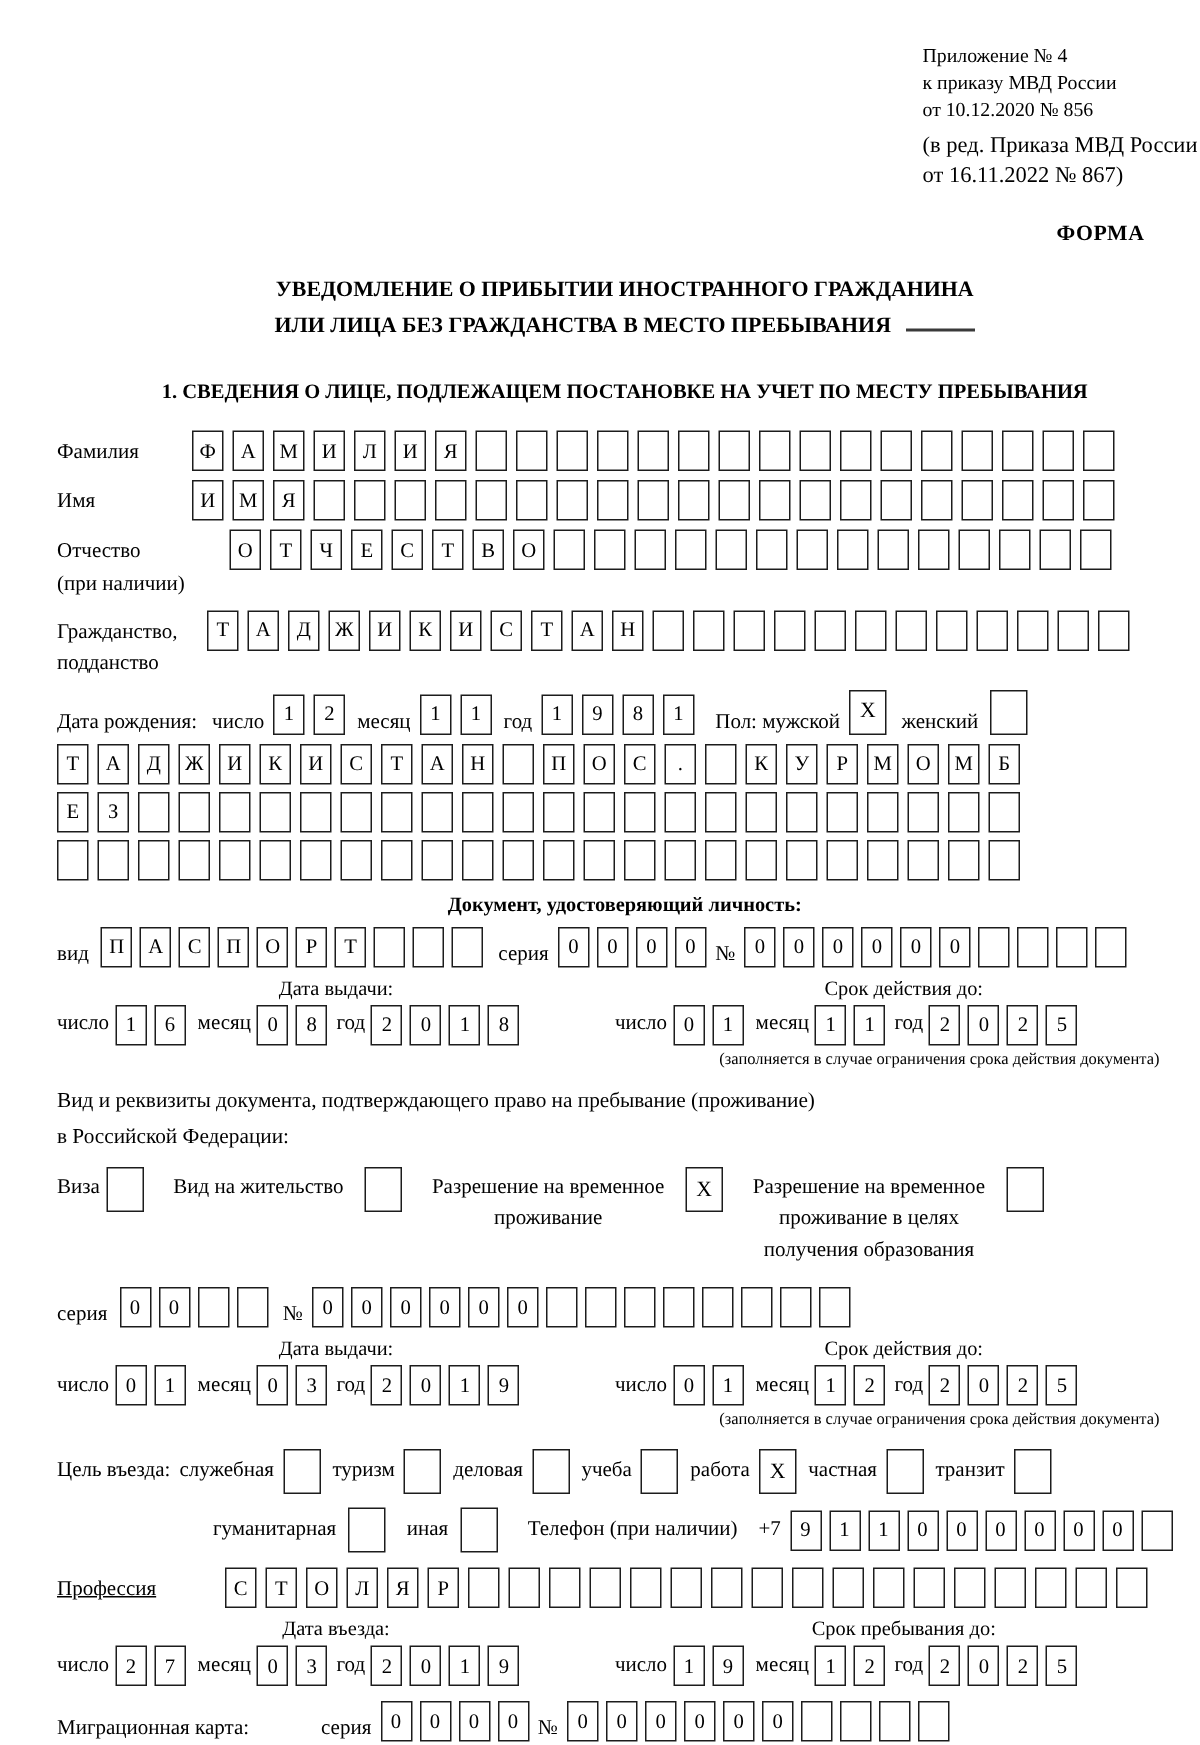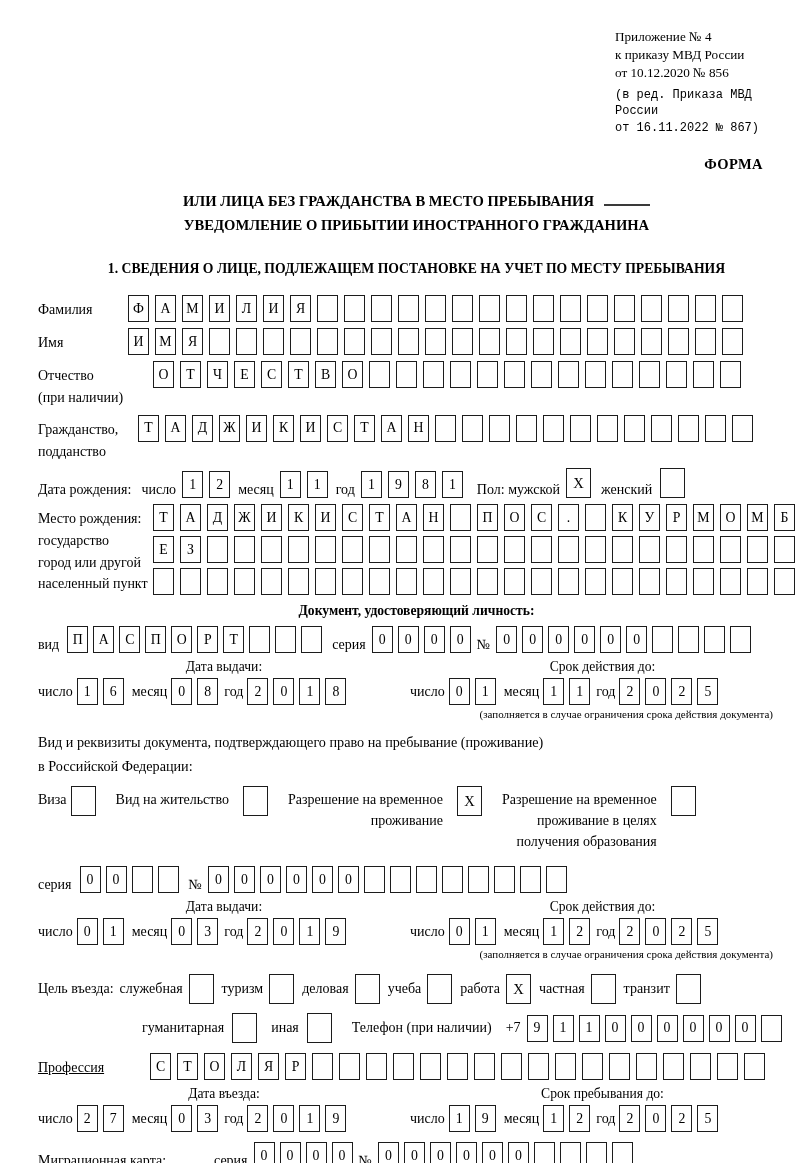--- a/index.html
+++ b/index.html
@@ -7,21 +7,21 @@
   body {
     width: 800px; height: 1163px; overflow: hidden;
     background: #ffffff; color: #000;
     font-family: "Liberation Serif", "DejaVu Serif", serif;
     font-size: 14px;
   }
   .page { padding: 28px 5px 6px 38px; }
 
   
   .appendix { margin-left: 577px; width: 185px; font-size: 13.2px; line-height: 1.38; }
-  .appendix .rev { font-size: 12px; font-family: Liberation Mono, monospace; }
+  .appendix .rev { font-size: 15px; }
   .appendix .rev-first { margin-top: 4px; }
   .forma { text-align: right; padding-right: 32px; font-weight: bold; font-size: 14.5px; margin-top: 20px; letter-spacing: .4px; }
 
   .title { text-align: center; font-weight: bold; font-size: 14.6px; line-height: 1.65; margin-top: 16px; }
   .blank-line { display: inline-block; width: 46px; border-bottom: 2.2px solid #3a3a3a; margin-left: 10px; vertical-align: baseline; }
 
   .sec-heading { text-align: center; font-weight: bold; font-size: 13.7px; margin-top: 24px; margin-bottom: 18px; }
 
   .row { display: flex; align-items: flex-start; margin-bottom: 6px; }
   .lbl { white-space: pre-line; line-height: 1.55; flex: 0 0 auto; padding-top: 4px; }
@@ -53,45 +53,45 @@
   .dh-left { width: 372px; text-align: center; }
   .dh-right { flex: 1; text-align: center; }
   .drow { display: flex; margin-top: 3px; }
   .dgroup { display: flex; align-items: center; }
   .dgroup.wleft { width: 372px; }
   .note-right { text-align: right; padding-right: 22px; font-size: 11px; margin-top: 3px; }
 
   .intro { font-size: 14.2px; margin-top: 10px; line-height: 1.7; }
 
   .visa-row { display: flex; align-items: flex-start; margin-top: 8px; }
-  .vlbl { white-space: pre-line; text-align: right; line-height: 1.5; padding-top: 3px; }
+  .vlbl { white-space: pre-line; text-align: center; line-height: 1.5; padding-top: 3px; }
 
   .purpose-row { display: flex; align-items: center; margin-top: 14px; }
   .purpose-row2 { display: flex; align-items: center; margin-top: 9px; }
 </style>
 </head>
 <body>
 
 <div class="page">
 
   <div class="appendix">
     <div>Приложение № 4</div>
     <div>к приказу МВД России</div>
     <div>от 10.12.2020 № 856</div>
     <div class="rev rev-first">(в ред. Приказа МВД России</div>
     <div class="rev">от 16.11.2022 № 867)</div>
   </div>
 
   <div class="forma">ФОРМА</div>
 
   <div class="title">
+    <div>УВЕДОМЛЕНИЕ О ПРИБЫТИИ ИНОСТРАННОГО ГРАЖДАНИНА</div>
     <div>
       <span>ИЛИ ЛИЦА БЕЗ ГРАЖДАНСТВА В МЕСТО ПРЕБЫВАНИЯ</span><span class="blank-line"></span>
     </div>
-    <div>УВЕДОМЛЕНИЕ О ПРИБЫТИИ ИНОСТРАННОГО ГРАЖДАНИНА</div>
   </div>
 
   <div class="sec-heading">1. СВЕДЕНИЯ О ЛИЦЕ, ПОДЛЕЖАЩЕМ ПОСТАНОВКЕ НА УЧЕТ ПО МЕСТУ ПРЕБЫВАНИЯ</div>
 
   <div class="row">
     <div class="lbl w90">Фамилия</div>
     <div class="cellrow">
         <span class="cell">Ф</span>
         <span class="cell">А</span>
         <span class="cell">М</span>
@@ -235,24 +235,20 @@
     <span>Пол: мужской</span>
       <span class="sp6"></span>
     <span class="cbox">X</span>
       <span class="sp10"></span>
     <span>женский</span>
       <span class="sp8"></span>
     <span class="cbox"></span>
   </div>
 
   <div class="row" style="margin-top:4px;">
-    <div class="lbl w115">Место рождения:
-государство
-город или другой
-населенный пункт</div>
     <div class="cellcol">
       <div class="cellrow">
           <span class="cell">Т</span>
           <span class="cell">А</span>
           <span class="cell">Д</span>
           <span class="cell">Ж</span>
           <span class="cell">И</span>
           <span class="cell">К</span>
           <span class="cell">И</span>
           <span class="cell">С</span>

